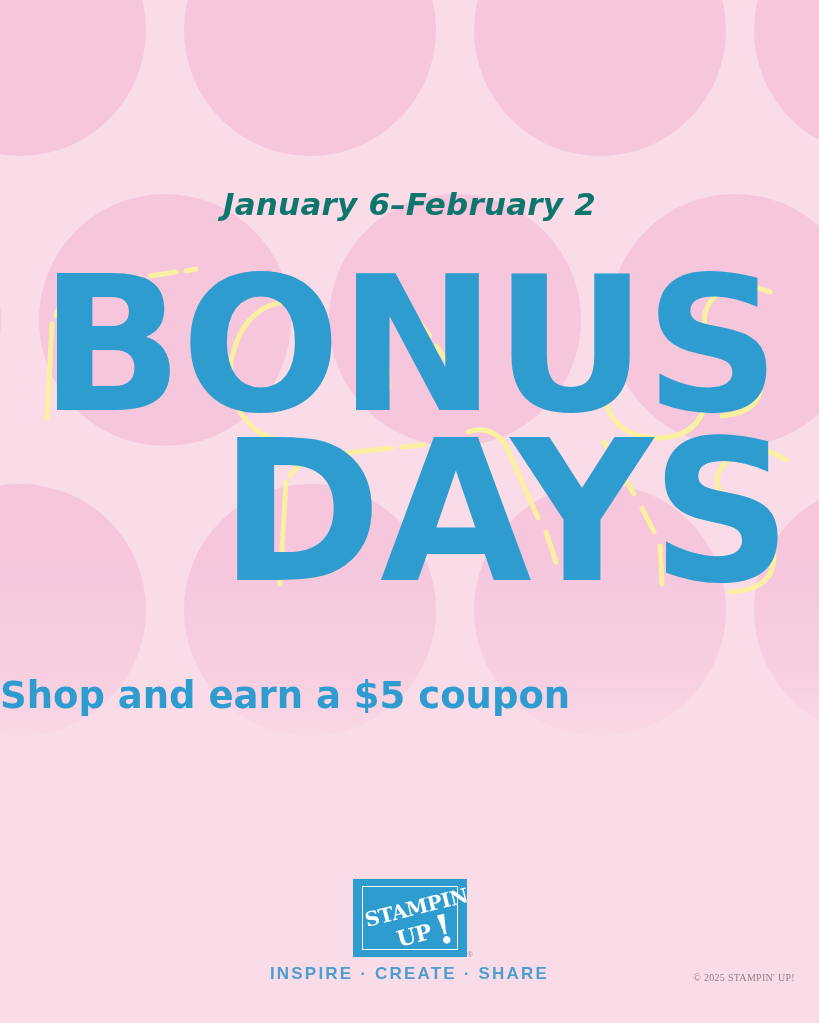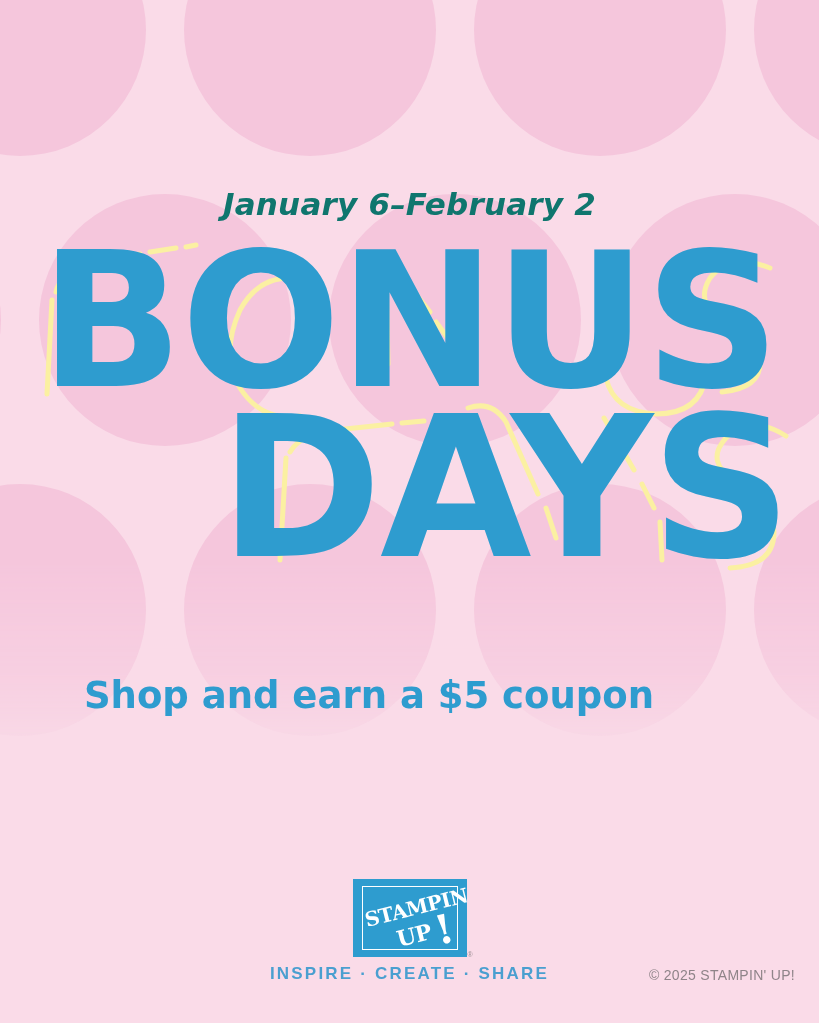--- a/index.html
+++ b/index.html
@@ -40,21 +40,21 @@
     font-weight: 700;
     font-style: italic;
     letter-spacing: 0.2px;
     color: #0f766e;
     white-space: nowrap;
   }
 
   
   #headline {
     position: absolute;
-    top: 208px;
+    top: 232px;
     left: 0;
     width: 819px;
     height: 390px;
   }
   #headline svg {
     display: block;
     width: 819px;
     height: 390px;
     overflow: visible;
   }
@@ -70,21 +70,21 @@
     stroke-linecap: round;
     stroke-linejoin: round;
   }
 
   
   #subhead {
     position: absolute;
     top: 672px;
     left: 0;
     width: 738px;
-    text-align: center;
+    text-align: left;
     font-family: "DejaVu Sans", sans-serif;
     font-size: 37px;
     font-weight: 700;
     line-height: 48px;
     color: #2e9ccf;
   }
   #subhead .line {
     display: block;
     white-space: nowrap;
   }
@@ -141,22 +141,22 @@
     letter-spacing: 2.2px;
     color: #4a9fd0;
     white-space: nowrap;
   }
 
   
   #copyright {
     position: absolute;
     right: 24px;
     bottom: 40px;
-    font-family: Liberation Sans, sans-serif;
-    font-size: 14px;
+    font-family: Liberation Serif, serif;
+    font-size: 10px;
     letter-spacing: 0.3px;
     color: #8f8489;
     white-space: nowrap;
     text-align: center;
   }
 </style>
 </head>
 <body>
 
 <div id="poster">

